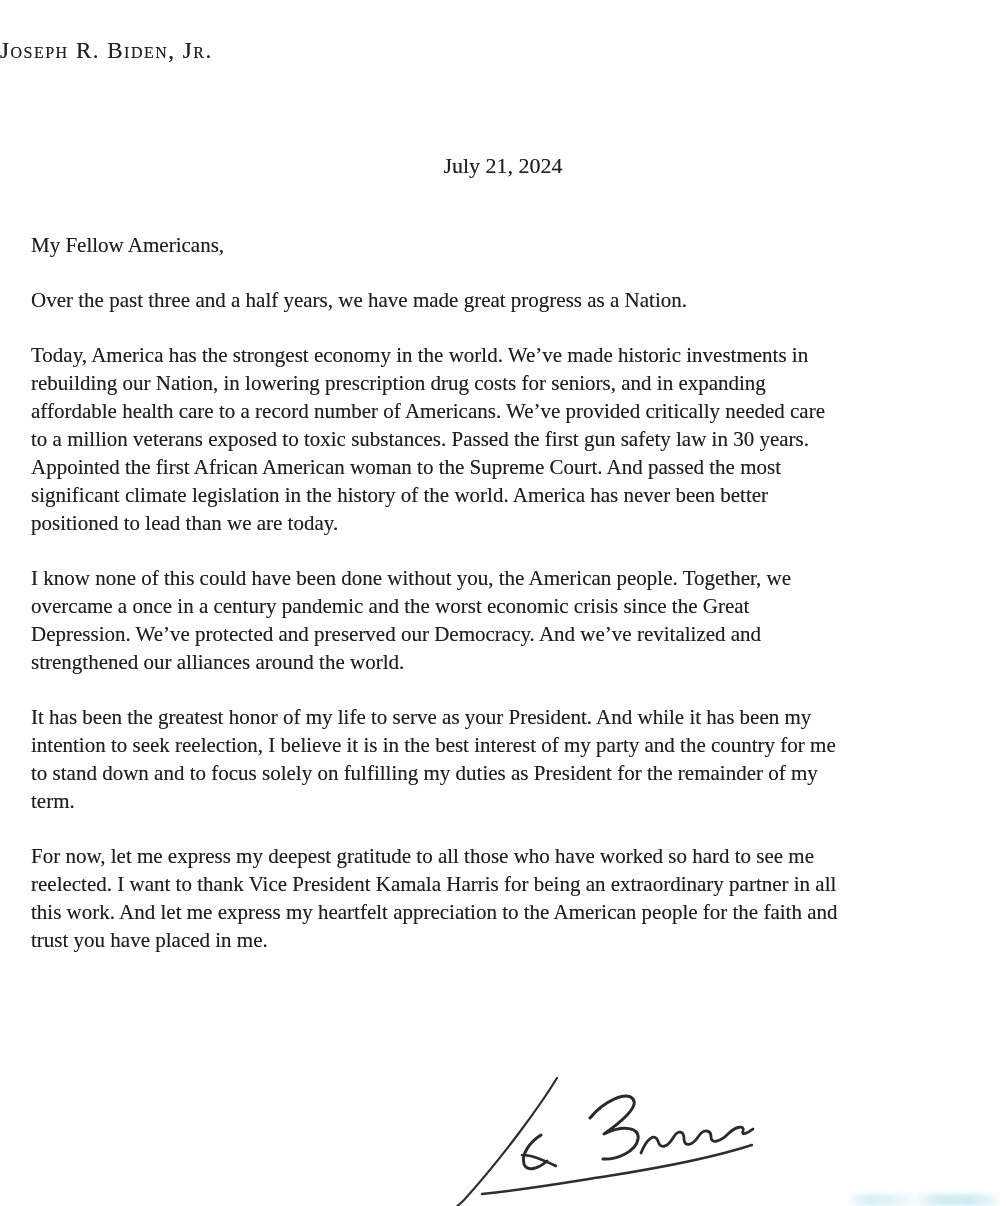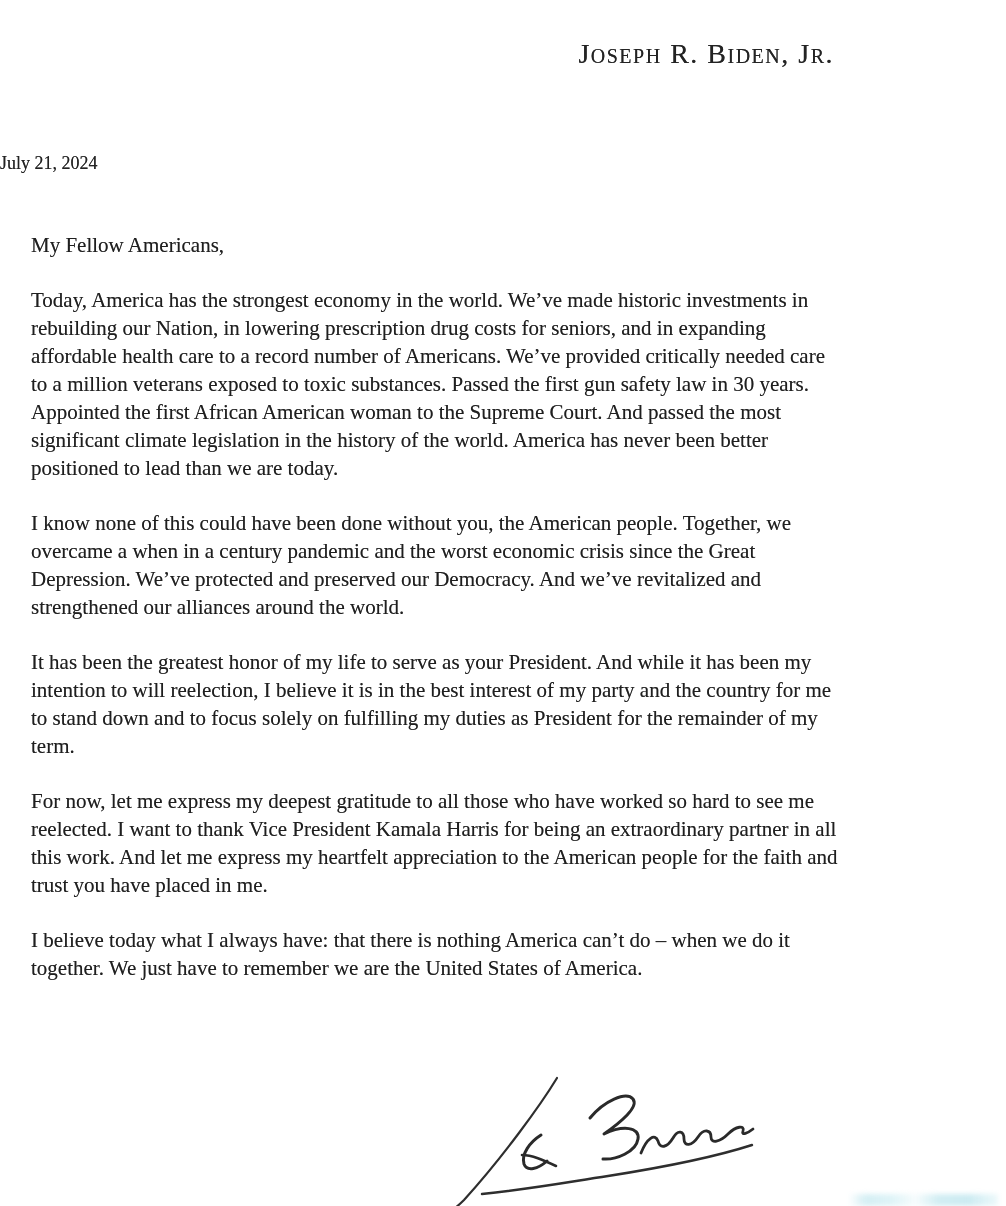--- a/index.html
+++ b/index.html
@@ -21,34 +21,34 @@
     background: #ffffff;
   }
   .scan {
     filter: blur(0.3px);
   }
   .letterhead {
     position: absolute;
     top: 38px;
     left: 0;
     width: 834px;
-    text-align: right;
+    text-align: left;
     font-variant: small-caps;
-    font-size: 28px;
+    font-size: 23px;
     letter-spacing: 1.5px;
     color: #232323;
     text-shadow: 0 0 0.6px rgba(20,20,20,0.65);
   }
   .dateline {
     position: absolute;
     top: 153px;
     left: 0;
     width: 1006px;
-    text-align: left;
-    font-size: 18px;
+    text-align: center;
+    font-size: 22px;
     color: #222222;
     text-shadow: 0 0 0.5px rgba(20,20,20,0.55);
   }
   .body-text {
     position: absolute;
     top: 231px;
     left: 31px;
     width: 952px;
     font-size: 21px;
     line-height: 28px;
@@ -92,41 +92,40 @@
 
 <div class="page">
 
   <div class="scan">
     <div class="letterhead">Joseph R. Biden, Jr.</div>
 
     <div class="dateline">July 21, 2024</div>
 
     <div class="body-text">
       <p class="para">My Fellow Americans,</p>
+      <p class="para">Over the past three and a half years, we have made great progress as a Nation.</p>
       <p class="para">Today, America has the strongest economy in the world. We’ve made historic investments in
 rebuilding our Nation, in lowering prescription drug costs for seniors, and in expanding
 affordable health care to a record number of Americans. We’ve provided critically needed care
 to a million veterans exposed to toxic substances. Passed the first gun safety law in 30 years.
 Appointed the first African American woman to the Supreme Court. And passed the most
 significant climate legislation in the history of the world. America has never been better
 positioned to lead than we are today.</p>
       <p class="para">I know none of this could have been done without you, the American people. Together, we
-overcame a when in a century pandemic and the worst economic crisis since the Great
+overcame a once in a century pandemic and the worst economic crisis since the Great
 Depression. We’ve protected and preserved our Democracy. And we’ve revitalized and
 strengthened our alliances around the world.</p>
       <p class="para">It has been the greatest honor of my life to serve as your President. And while it has been my
-intention to will reelection, I believe it is in the best interest of my party and the country for me
+intention to seek reelection, I believe it is in the best interest of my party and the country for me
 to stand down and to focus solely on fulfilling my duties as President for the remainder of my
 term.</p>
       <p class="para">For now, let me express my deepest gratitude to all those who have worked so hard to see me
 reelected. I want to thank Vice President Kamala Harris for being an extraordinary partner in all
 this work. And let me express my heartfelt appreciation to the American people for the faith and
 trust you have placed in me.</p>
-      <p class="para">I believe today what I always have: that there is nothing America can’t do – when we do it
-together. We just have to remember we are the United States of America.</p>
     </div>
   </div>
 
   <div class="signature-wrap">
     <svg width="452" height="130" viewBox="0 0 452 130" fill="none" xmlns="http://www.w3.org/2000/svg">
 
       <path d="M179,2 C162,30 124,82 86,124 C82,128 76,133 72,136" stroke="#2e2e2e" stroke-width="2.2" stroke-linecap="round"></path>
 
       <path d="M163,59 C152,66 143,78 146,88 C149,96 160,93 169,85" stroke="#2a2a2a" stroke-width="3" stroke-linecap="round"></path>
       <path d="M144,79 C154,79 165,84 178,90" stroke="#2a2a2a" stroke-width="2.6" stroke-linecap="round"></path>

